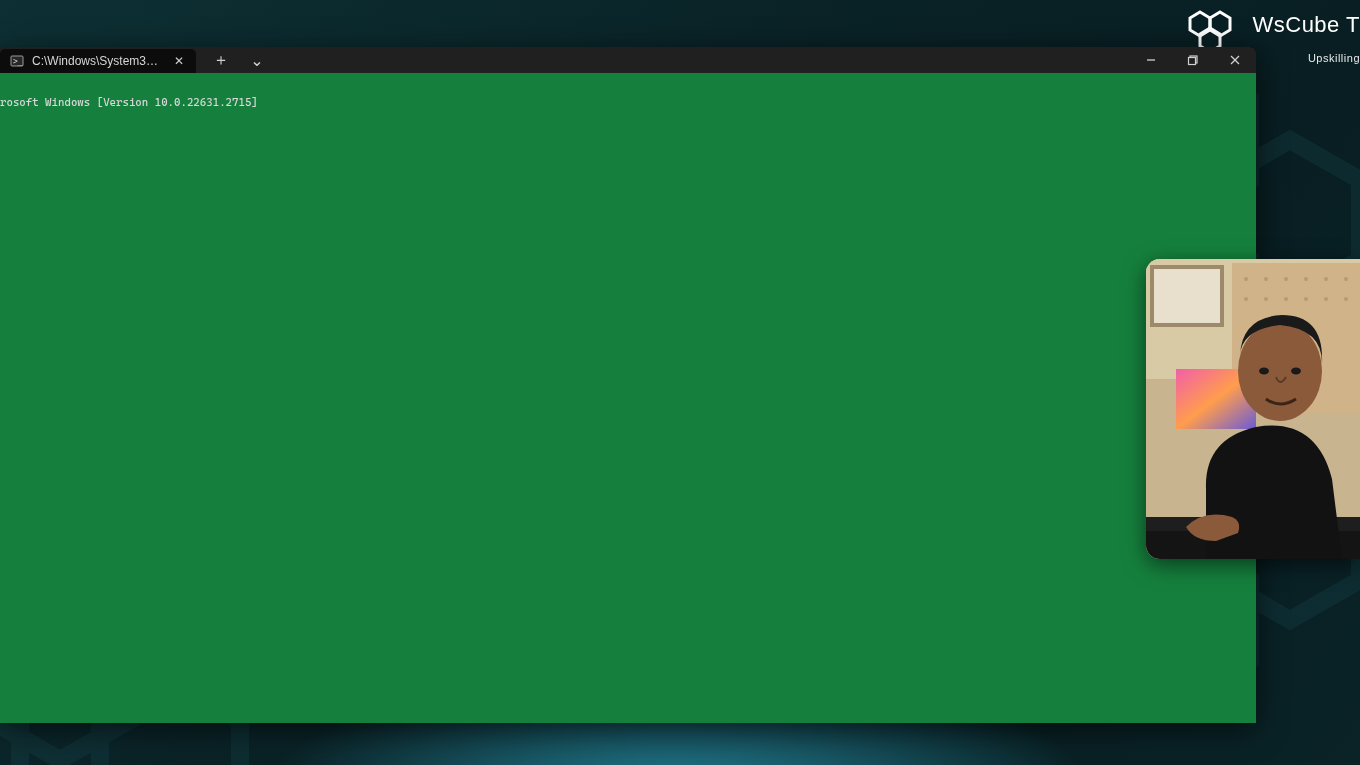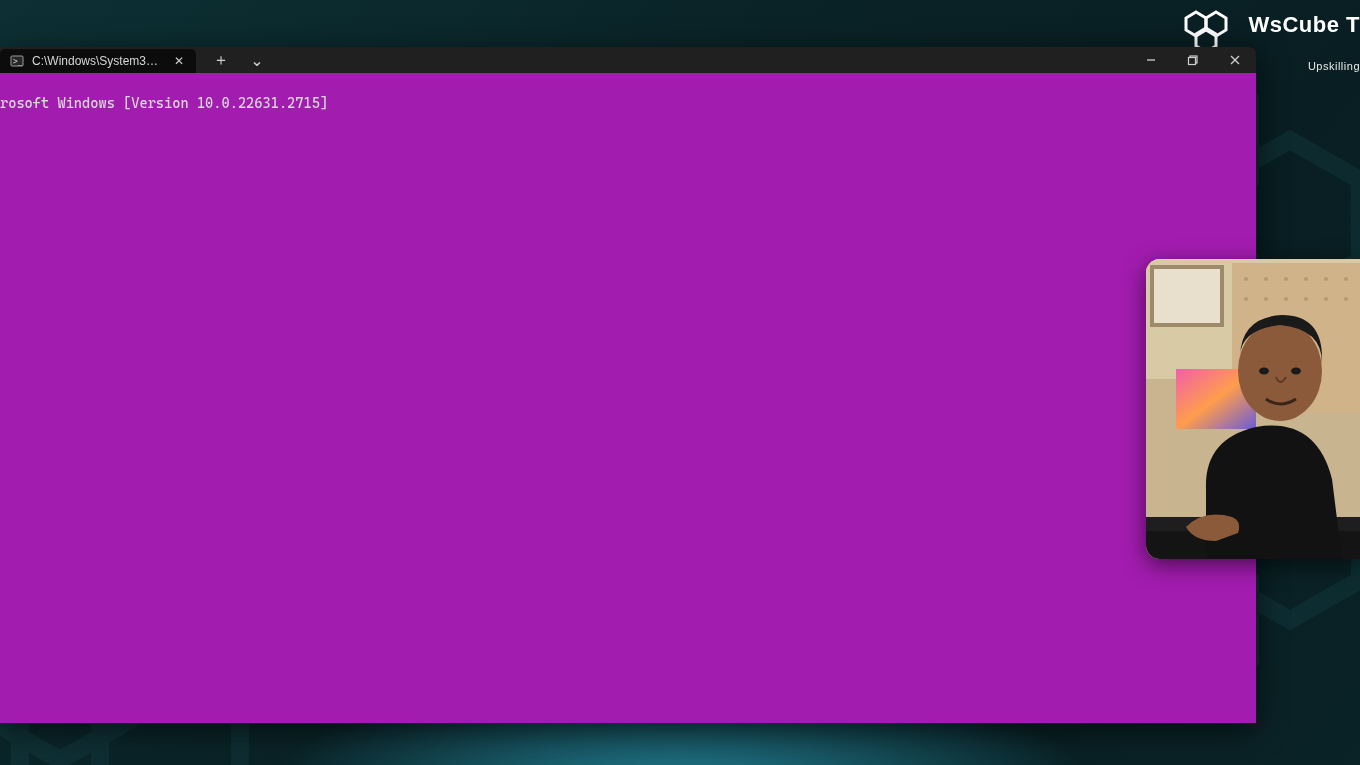--- a/index.html
+++ b/index.html
@@ -36,41 +36,41 @@
   .tab .icon{width:14px;height:14px;flex:0 0 auto;display:flex;align-items:center;justify-content:center}
   .tab .lbl{flex:1 1 auto;white-space:nowrap;overflow:hidden;text-overflow:ellipsis}
   .tab .close{flex:0 0 auto;width:14px;height:14px;display:flex;align-items:center;justify-content:center;color:#cfcfcf}
   .newtab-area{display:flex;align-items:center;padding-left:12px;gap:10px;color:#cfcfcf}
   .tbtn{width:26px;height:26px;display:flex;align-items:center;justify-content:center}
   .winctrls{margin-left:auto;display:flex}
   .wbtn{width:42px;display:flex;align-items:center;justify-content:center;color:#cfcfcf}
   .wbtn:last-child{border-top-right-radius:6px}
 
   .termbody{
-    position:absolute;left:0;right:0;top:26px;bottom:0;background:#a21caf;
+    position:absolute;left:0;right:0;top:26px;bottom:0;background:#15803d;
     color:#d8d8d8;font-family:Consolas,"Cascadia Mono",monospace;
-    font-size:14px;line-height:16px;white-space:pre;
+    font-size:11px;line-height:16px;white-space:pre;
     padding:6px 0 0 0;
   }
   .line{padding:0}
   .cursor{
     display:inline-block;width:8px;height:15px;background:#d8d8d8;
     vertical-align:text-bottom;margin-left:2px;animation:blink 1s steps(1) infinite;
   }
   @keyframes blink{50%{opacity:0}}
 
   
   .brand{
     position:absolute;top:6px;right:0;color:#fff;text-align:right;
     letter-spacing:.5px;
   }
   .brand .logo{display:flex;align-items:center;gap:6px;justify-content:flex-end}
   .brand svg{width:60px;height:42px}
-  .brand .t1{font-size:22px;font-weight:700;line-height:1;margin-top:-4px}
-  .brand .t2{font-size:11px;margin-top:12px;opacity:.9}
+  .brand .t1{font-size:22px;font-weight:400;line-height:1;margin-top:-4px}
+  .brand .t2{font-size:11px;margin-top:4px;opacity:.9}
 
   
   .cam{
     position:absolute;right:0;top:259px;width:214px;height:300px;
     border-radius:14px 0 0 14px;overflow:hidden;
     box-shadow:0 6px 22px rgba(0,0,0,.55);
     background:#b8a27f;
   }
   .cam svg{width:100%;height:100%;display:block}
 </style>

